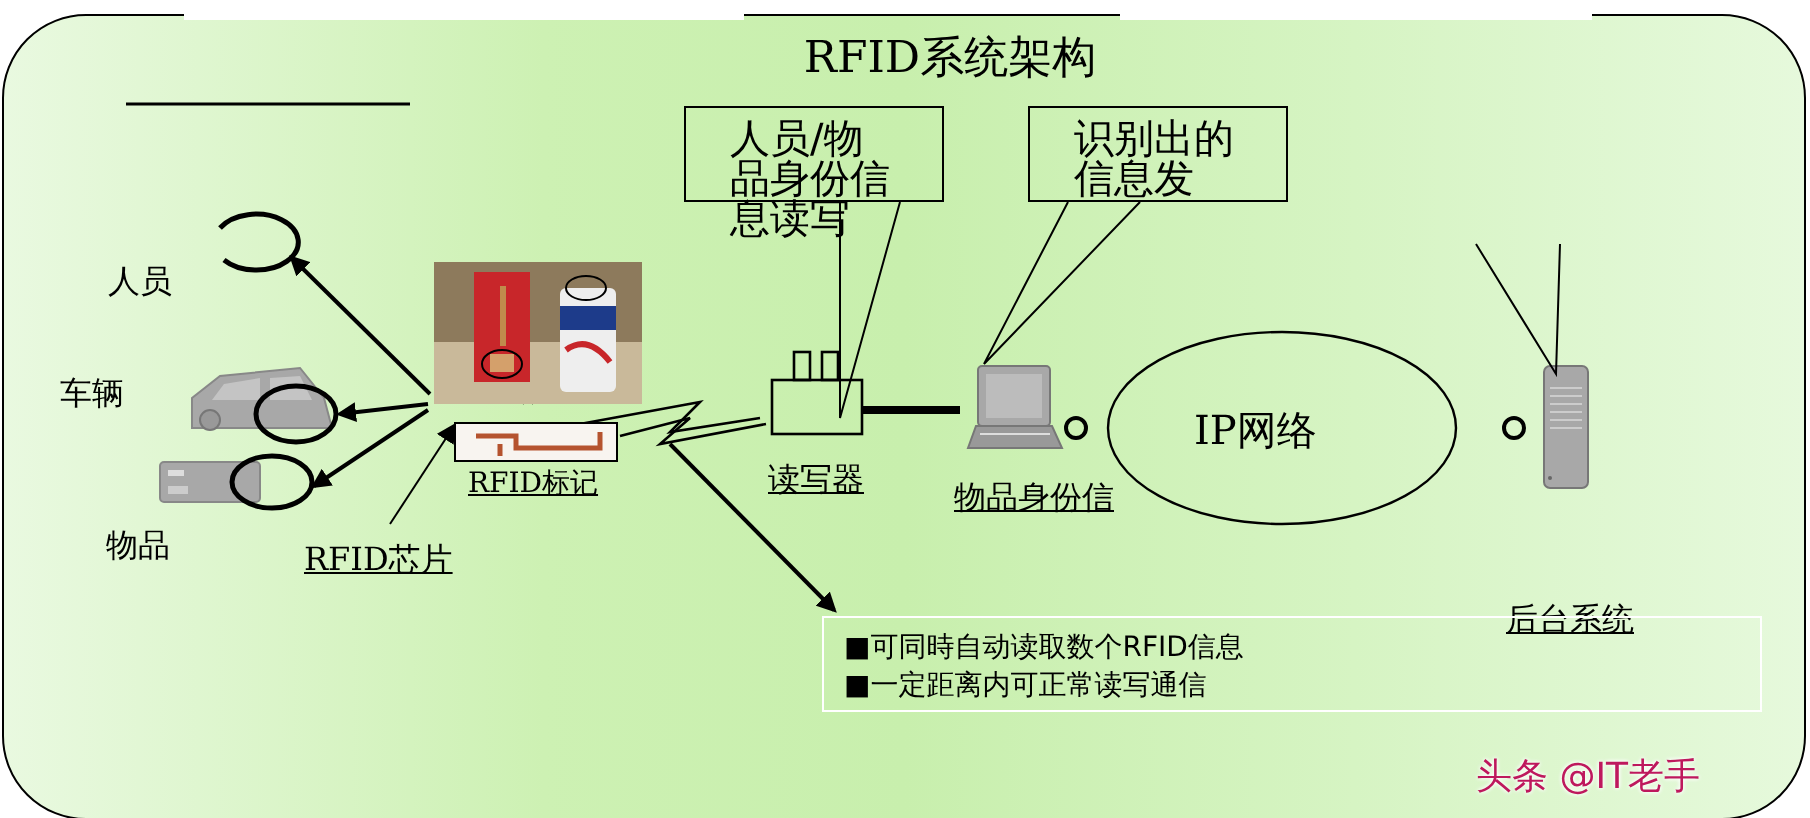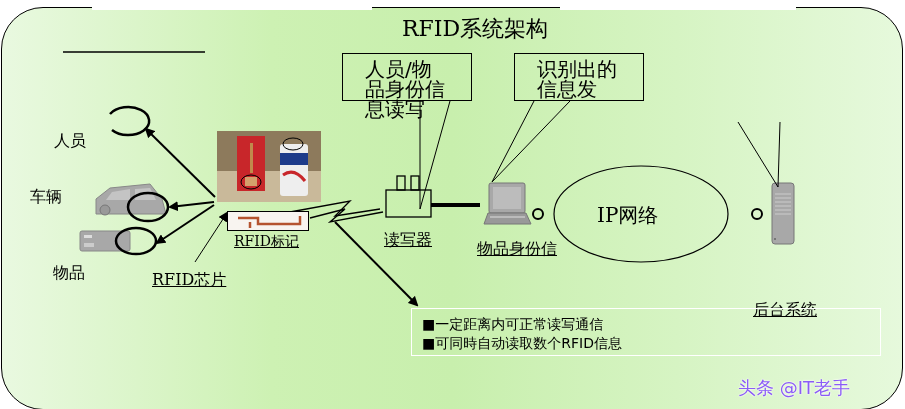--- a/index.html
+++ b/index.html
@@ -16,21 +16,21 @@
   .callout { position:absolute; border:1.3px solid #000; background:transparent;
              font-size:20px; line-height:20px; padding:5px 22px; box-sizing:border-box; }
   .lbl { position:absolute; font-size:16px; font-family:"DejaVu Serif","Liberation Serif",serif; }
   .u { text-decoration:underline; }
   .photo { position:absolute; left:217px; top:127px; width:104px; height:71px; background:#fff; }
   .tag { position:absolute; left:227px; top:207px; width:80px; height:18px; border:1.3px solid #000;
          background:#f8f4f0; overflow:hidden; }
   .info-box { position:absolute; left:411px; top:304px; width:470px; height:48px;
               border:1.5px solid #fff; box-sizing:border-box; font-size:14px; line-height:19px;
               padding:6px 10px; }
-  .watermark { position:absolute; left:738px; top:372px; font-size:18px; color:#8b5cf6;
+  .watermark { position:absolute; left:738px; top:372px; font-size:18px; color:#be185d;
                text-shadow:0 0 2px #fff,0 0 2px #fff; }
   .ip-label { position:absolute; left:597px; top:198px; font-size:20px;
               font-family:"DejaVu Serif","Liberation Serif",serif; }
   svg { position:absolute; left:0; top:0; }
 </style>
 </head>
 <body>
 
 <div id="stage">
   <div class="frame"></div>
@@ -153,18 +153,18 @@
 
   <div class="callout" style="left:342px;top:49px;width:130px;height:48px;">
     <div>人员/物品身份信</div>
     <div>息读写</div>
   </div>
   <div class="callout" style="left:514px;top:49px;width:130px;height:48px;">
     <div>识别出的信息发</div>
   </div>
 
   <div class="info-box">
+    <div>■可同時自动读取数个RFID信息</div>
     <div>■一定距离内可正常读写通信</div>
-    <div>■可同時自动读取数个RFID信息</div>
   </div>
 
   <div class="watermark">头条 @IT老手</div>
 </div>
 
 </body></html>

